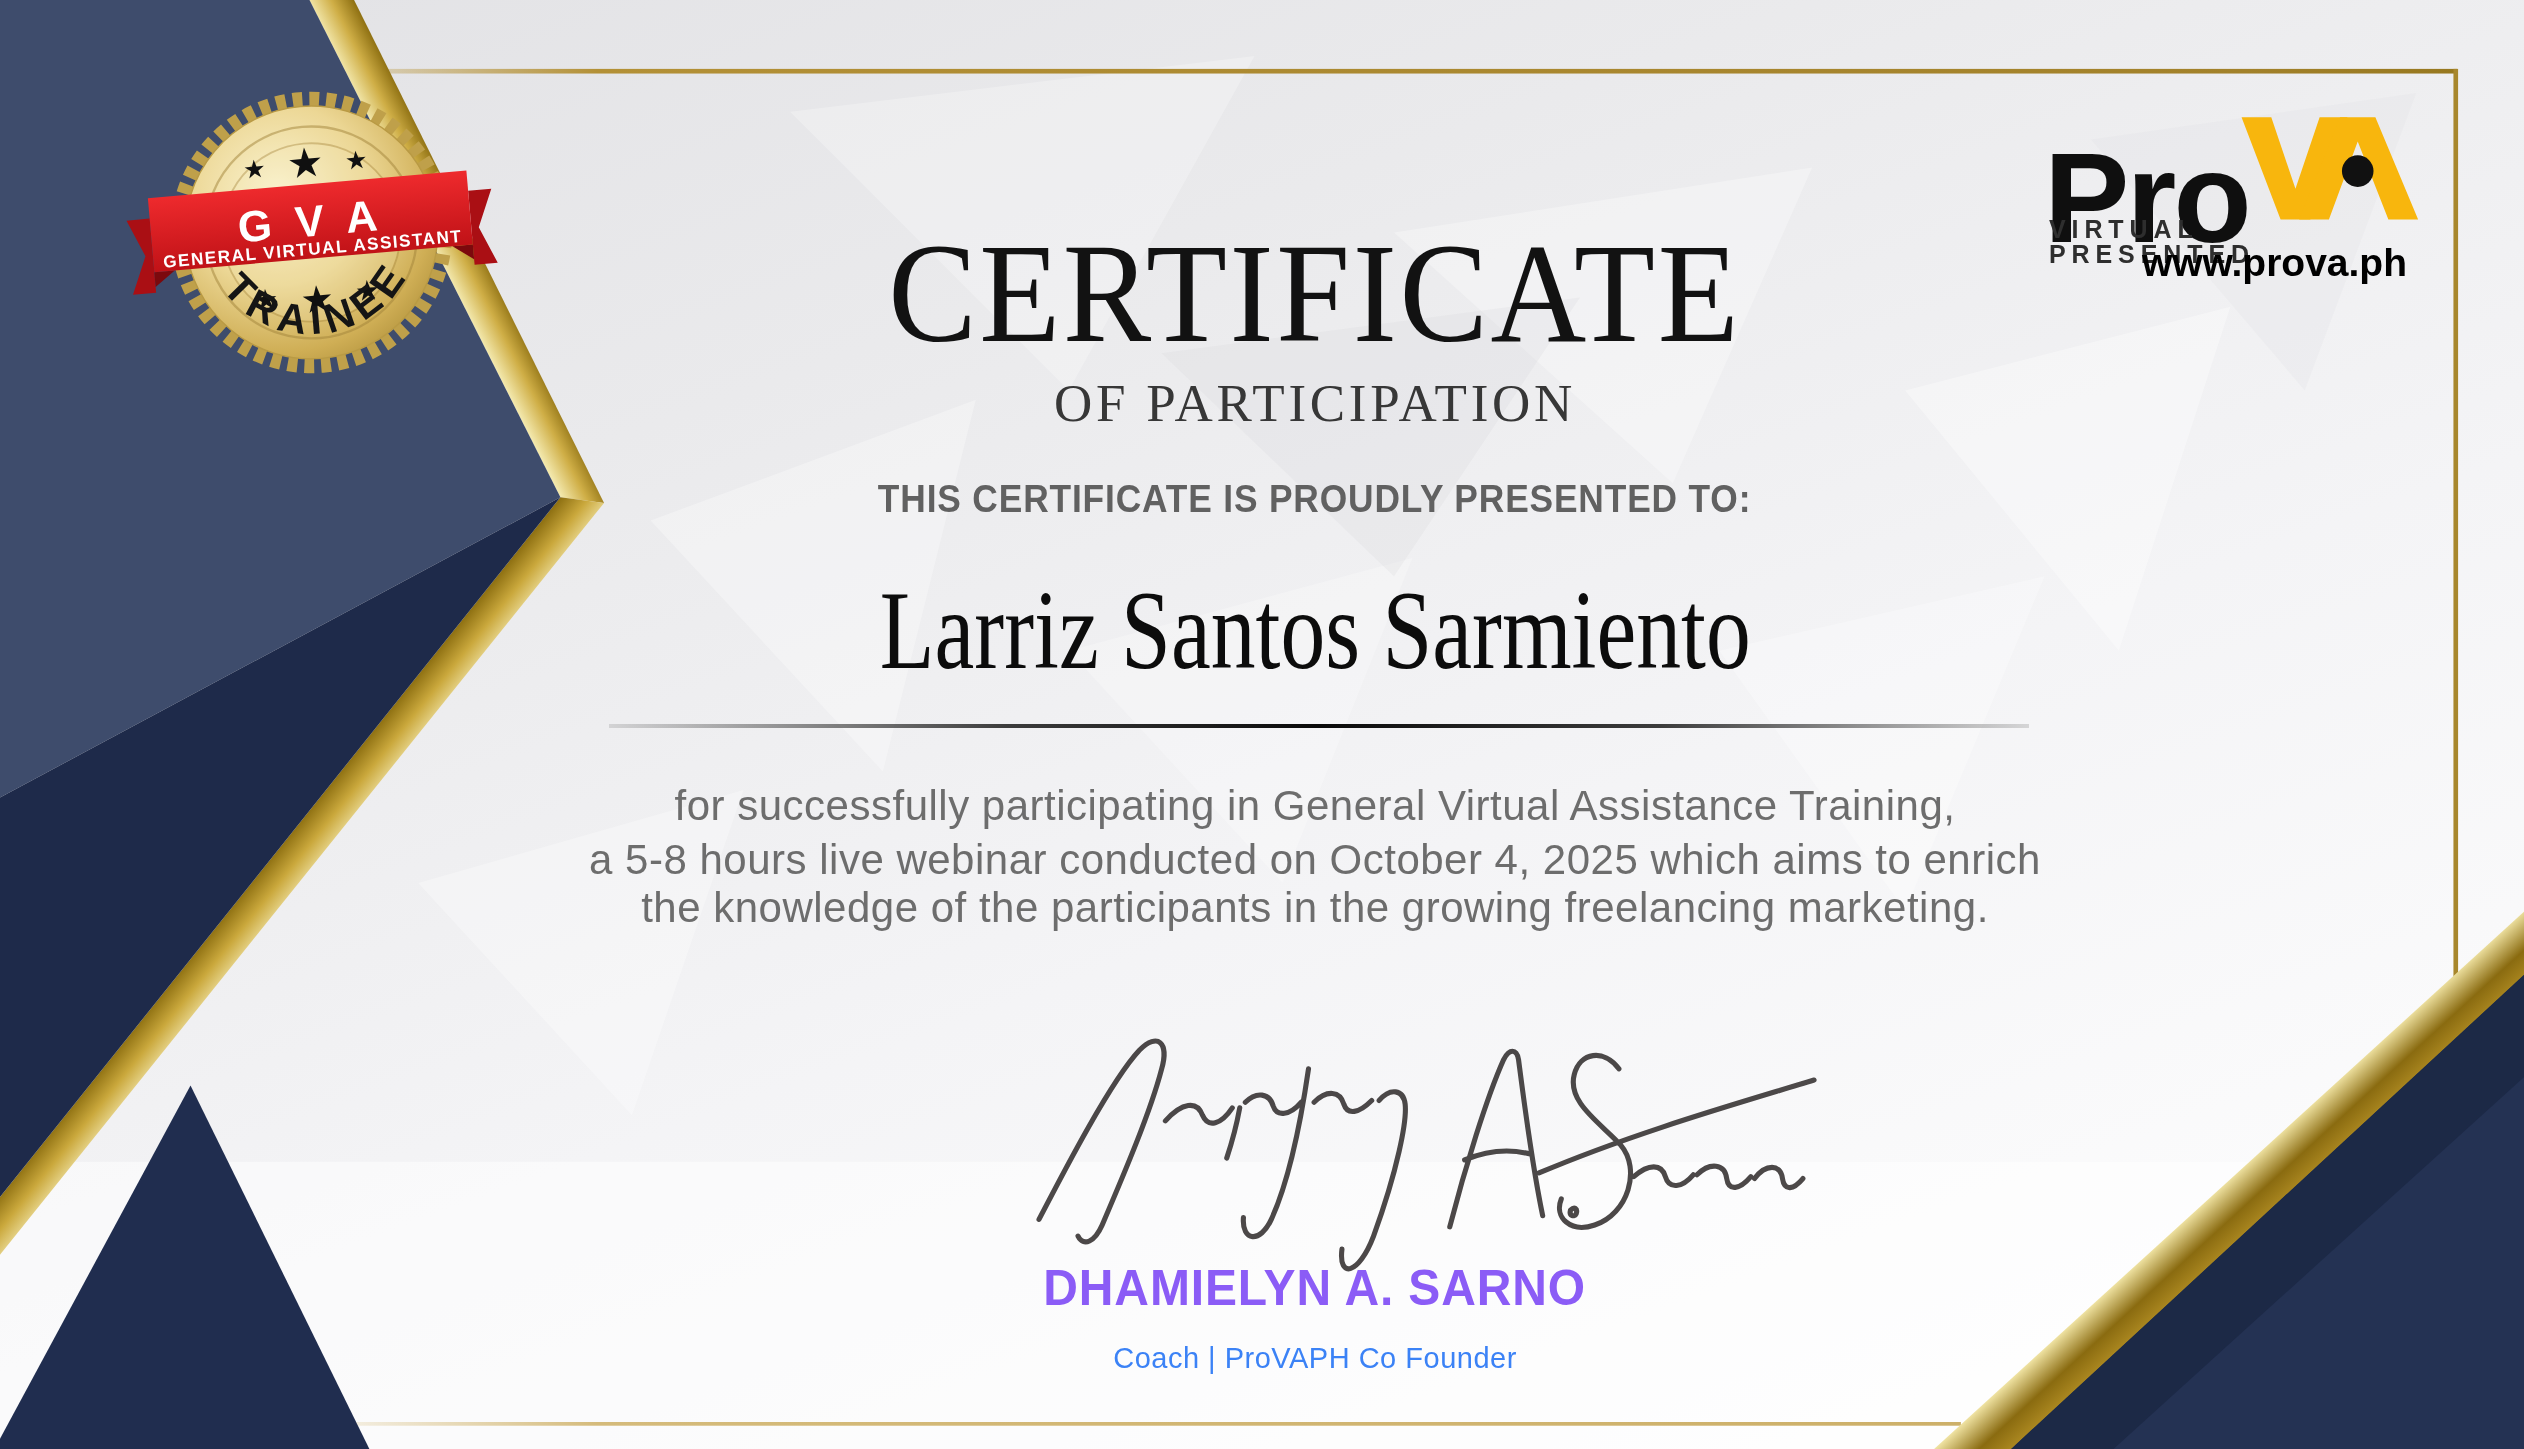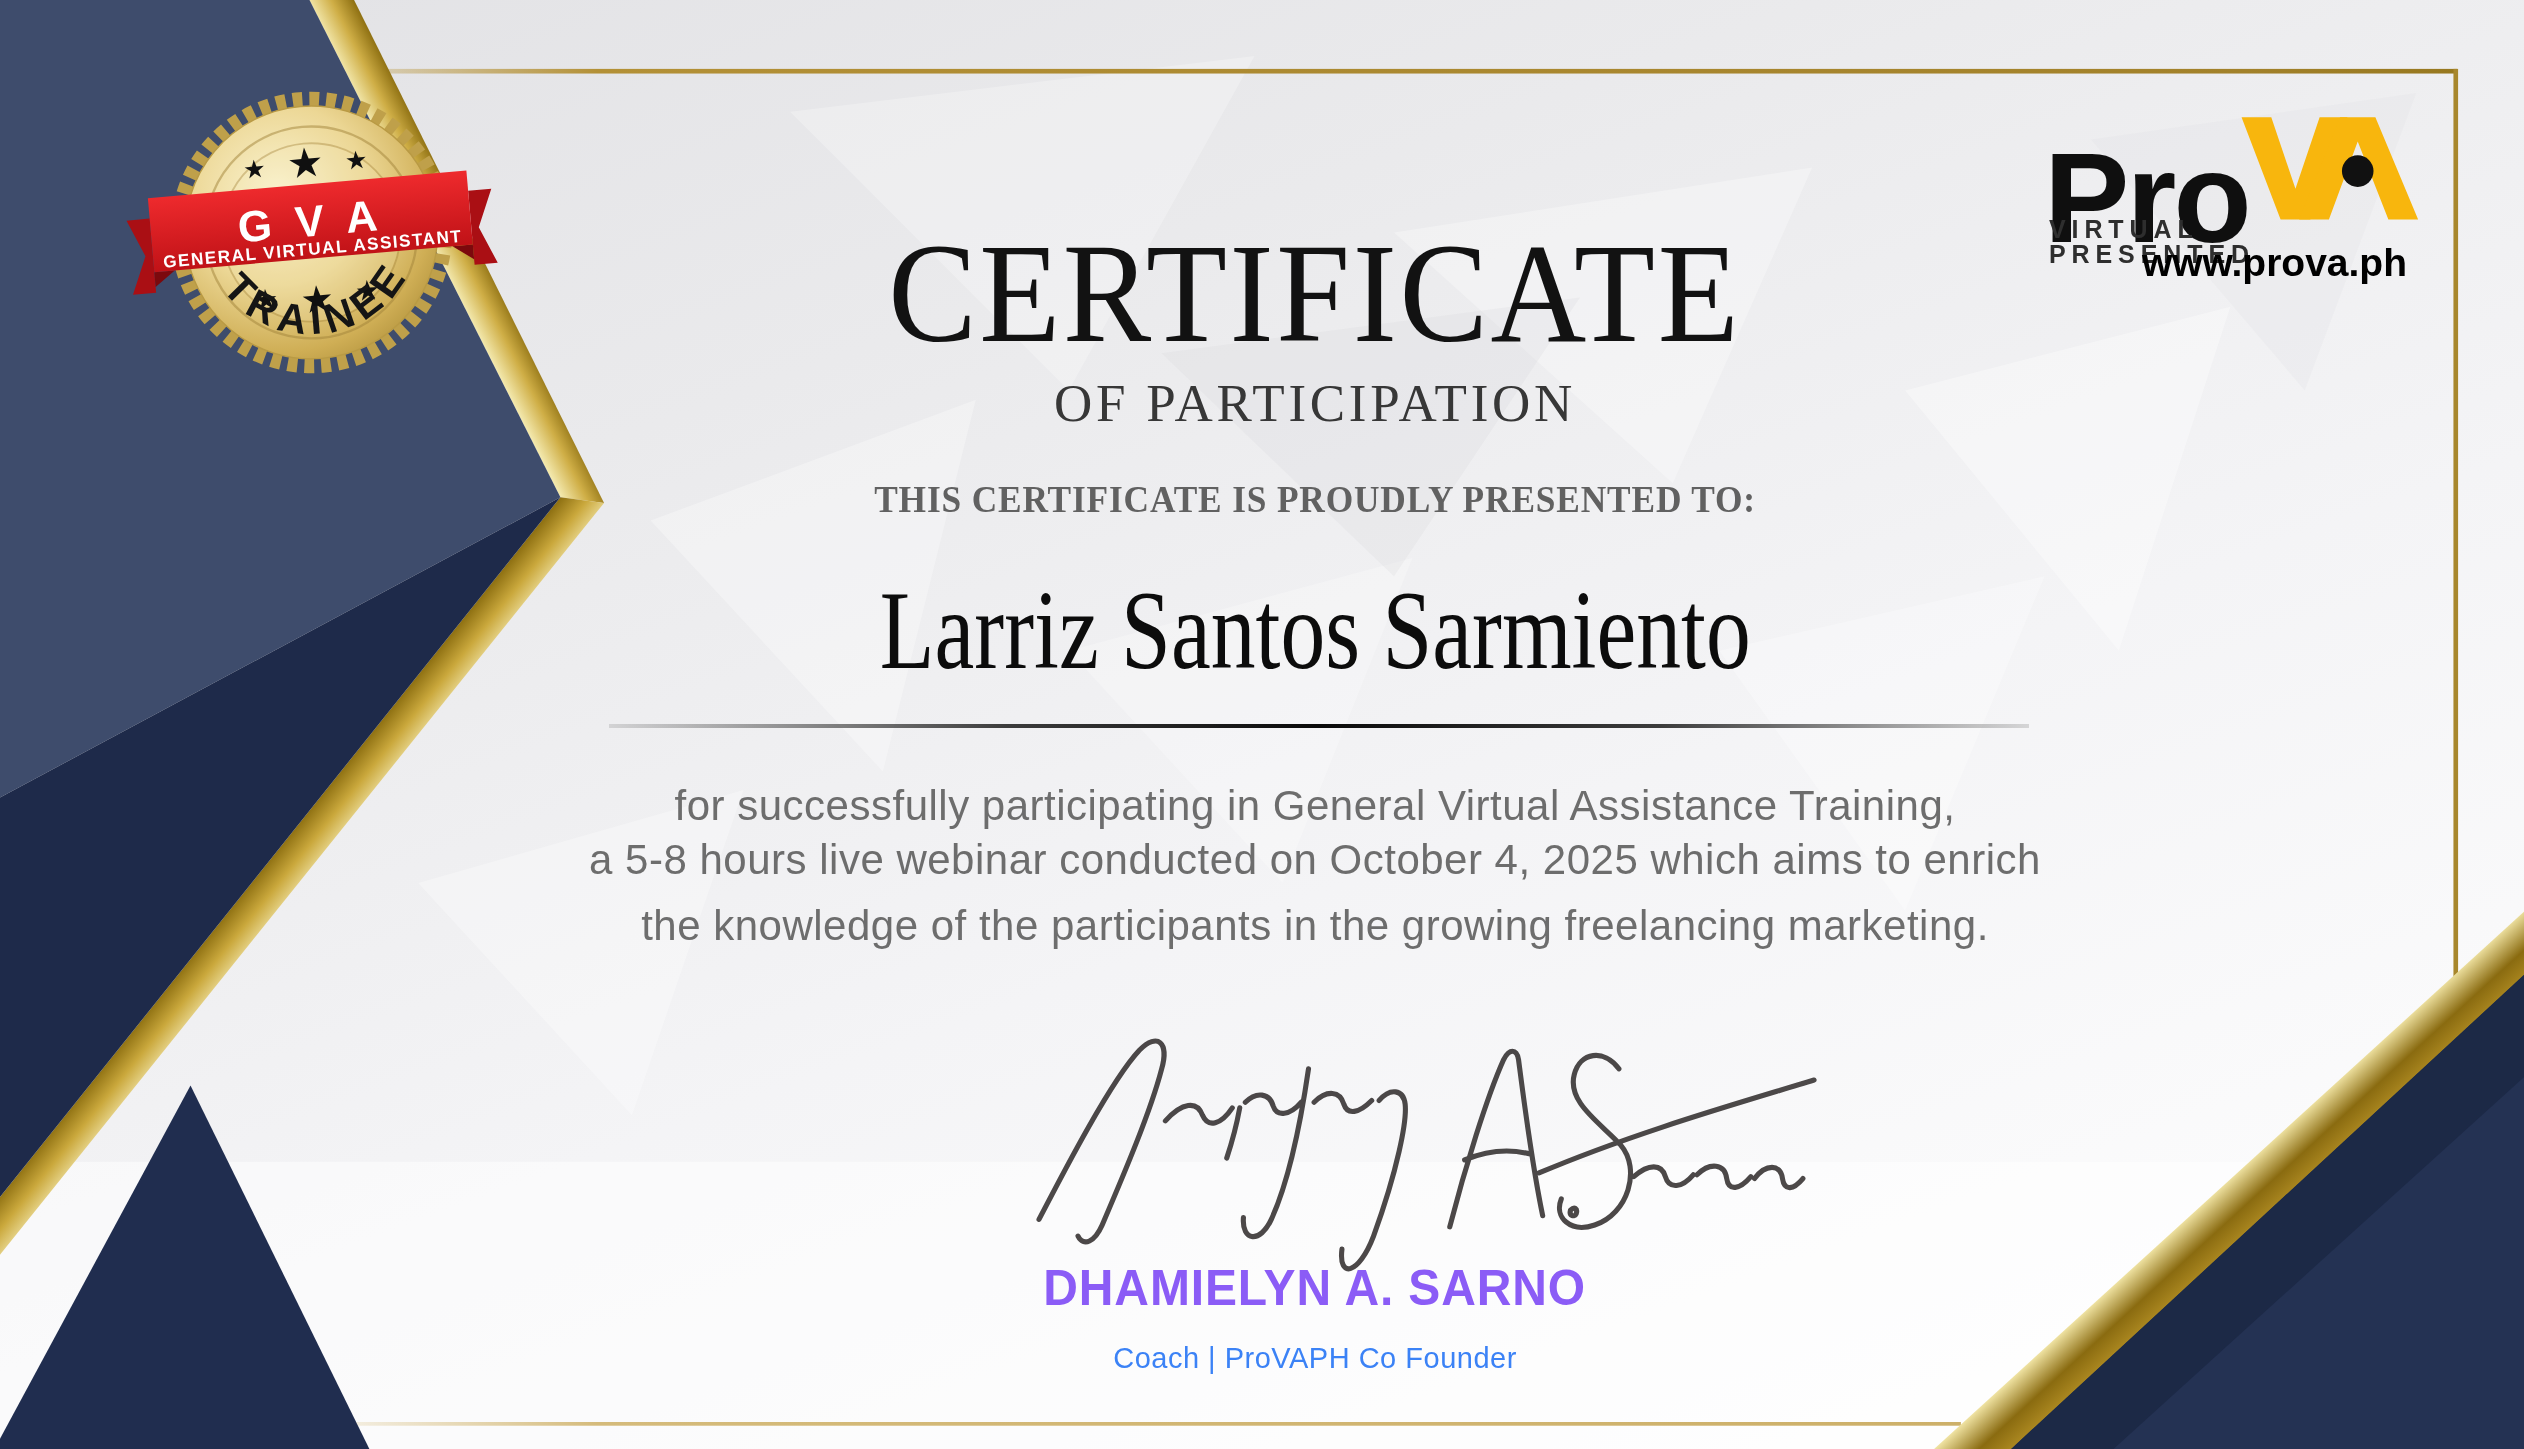--- a/index.html
+++ b/index.html
@@ -6,28 +6,28 @@
     background:linear-gradient(160deg,#e2e2e5 0%,#eaeaec 28%,#f4f4f6 58%,#ffffff 100%);
     font-family:"Liberation Sans",sans-serif;position:relative;}
   .abs{position:absolute;}
   .col{left:372px;width:1886px;text-align:center;}
   #bg-svg,#sig-svg{position:absolute;left:0;top:0;}
   .title{top:223px;font-family:"Liberation Serif",serif;font-size:141px;line-height:141px;
     color:#121212;letter-spacing:2.8px;}
   .title>span{display:inline-block;transform:scaleX(.94);}
   .subtitle{top:377px;font-family:"Liberation Serif",serif;font-size:53px;line-height:53px;
     color:#373737;letter-spacing:3.7px;}
-  .presented{top:480px;font-size:38px;line-height:38px;font-weight:700;color:#616161;letter-spacing:0.9px;font-family:Liberation Serif, serif;}
+  .presented{top:480px;font-size:38px;line-height:38px;font-weight:700;color:#616161;letter-spacing:0.9px;}
   .presented>span{display:inline-block;transform:scaleX(.93);}
   .name{top:574px;font-family:"Liberation Serif",serif;font-size:112px;line-height:112px;color:#0c0c0c;}
   .name>span{display:inline-block;transform:scaleX(.8);}
   .divider{left:609px;top:724px;width:1420px;height:3.7px;
     background:linear-gradient(90deg,rgba(130,130,130,.25),#3c3c3c 28%,#0a0a0a 50%,#3c3c3c 74%,rgba(140,140,140,.3));}
   .bodyline{font-size:42px;line-height:54px;color:#6d6d6d;letter-spacing:0.5px;}
-  .b1{top:779px;} .b2{top:833px;} .b3{top:899px;}
+  .b1{top:779px;} .b2{top:833px;} .b3{top:881px;}
   .signer{top:1263px;font-size:50px;line-height:50px;font-weight:700;color:#8b5cf6;letter-spacing:0.9px;}
   .signer>span{display:inline-block;transform:scaleX(.96);}
   .sigtitle{top:1337px;font-size:29px;line-height:43px;color:#3b82f6;letter-spacing:0.5px;}
   .logo-pro{left:2044px;top:98px;font-size:128px;line-height:128px;font-weight:800;
     letter-spacing:-2.8px;color:#0f0f0f;margin-top:36px;}
   .logo-tag{left:2049px;top:217px;width:362px;font-size:25px;line-height:25px;font-weight:700;
     color:#2e2e2e;letter-spacing:5.9px;}
   .logo-web{left:2049px;top:243px;width:358px;text-align:right;font-size:39px;line-height:39px;
     font-weight:700;color:#000000;}
   .sr{position:absolute;width:0.9px;height:0.9px;overflow:hidden;clip:rect(0 0 0 0);white-space:nowrap;}

